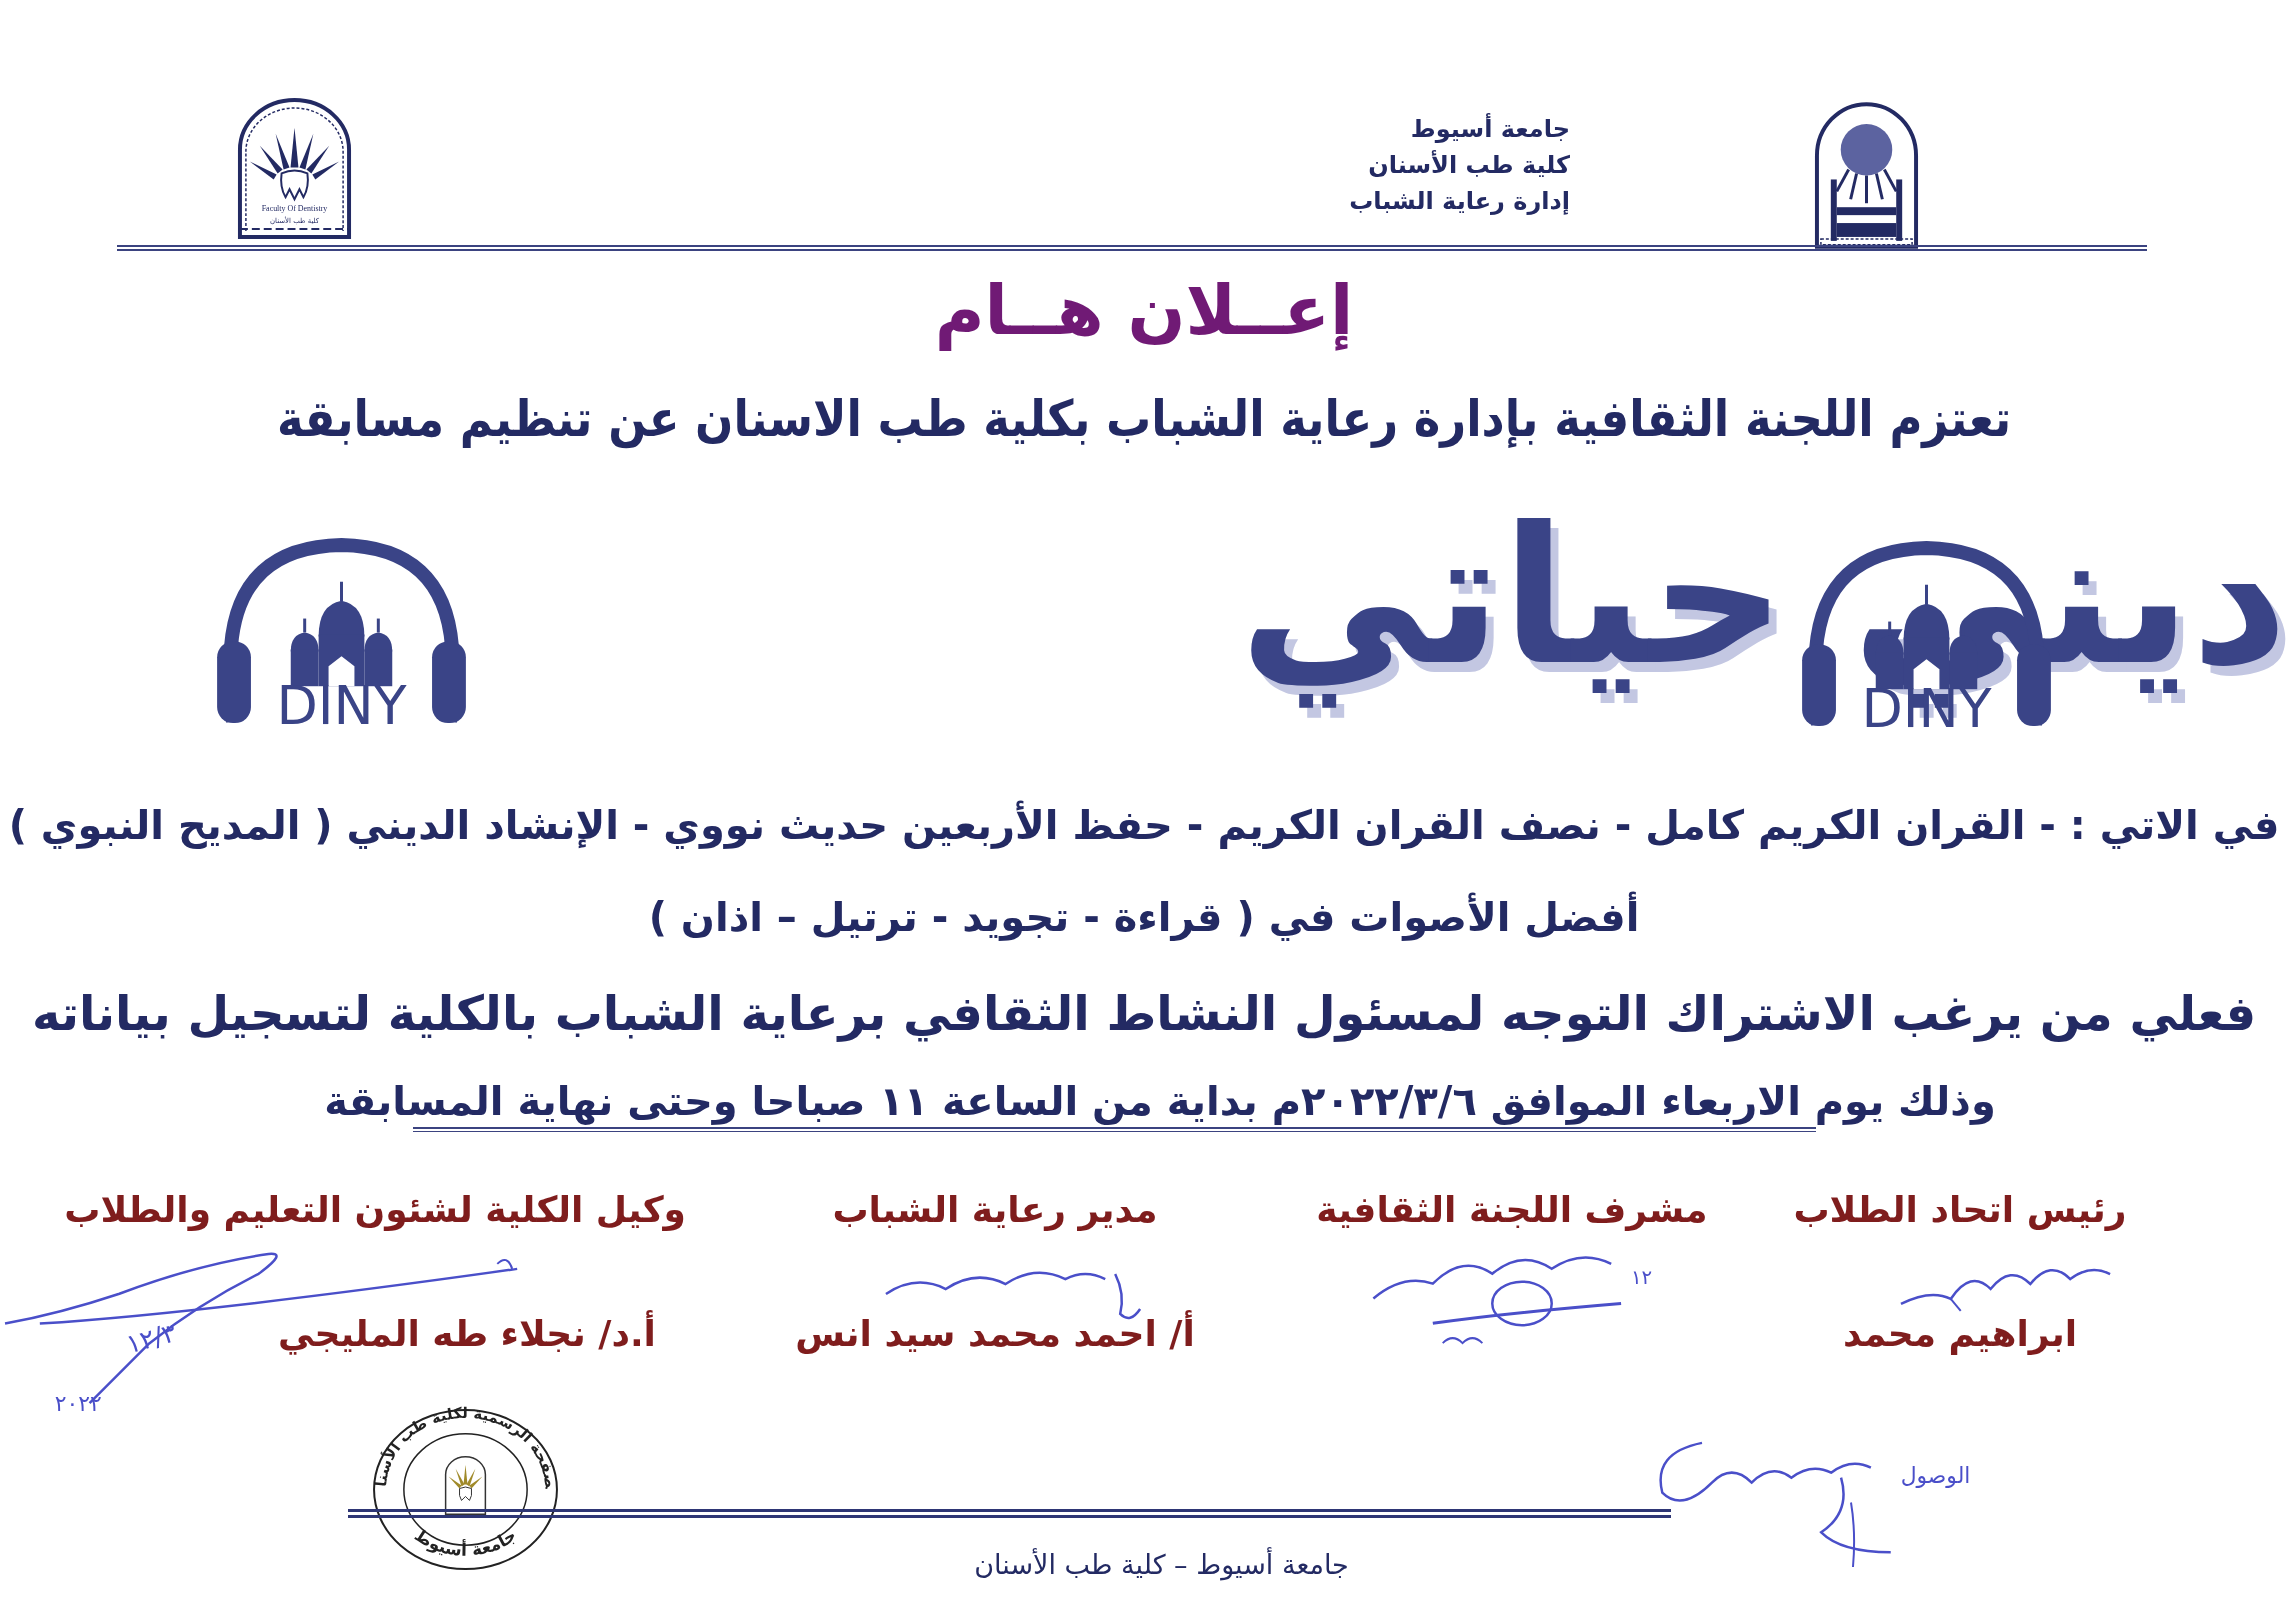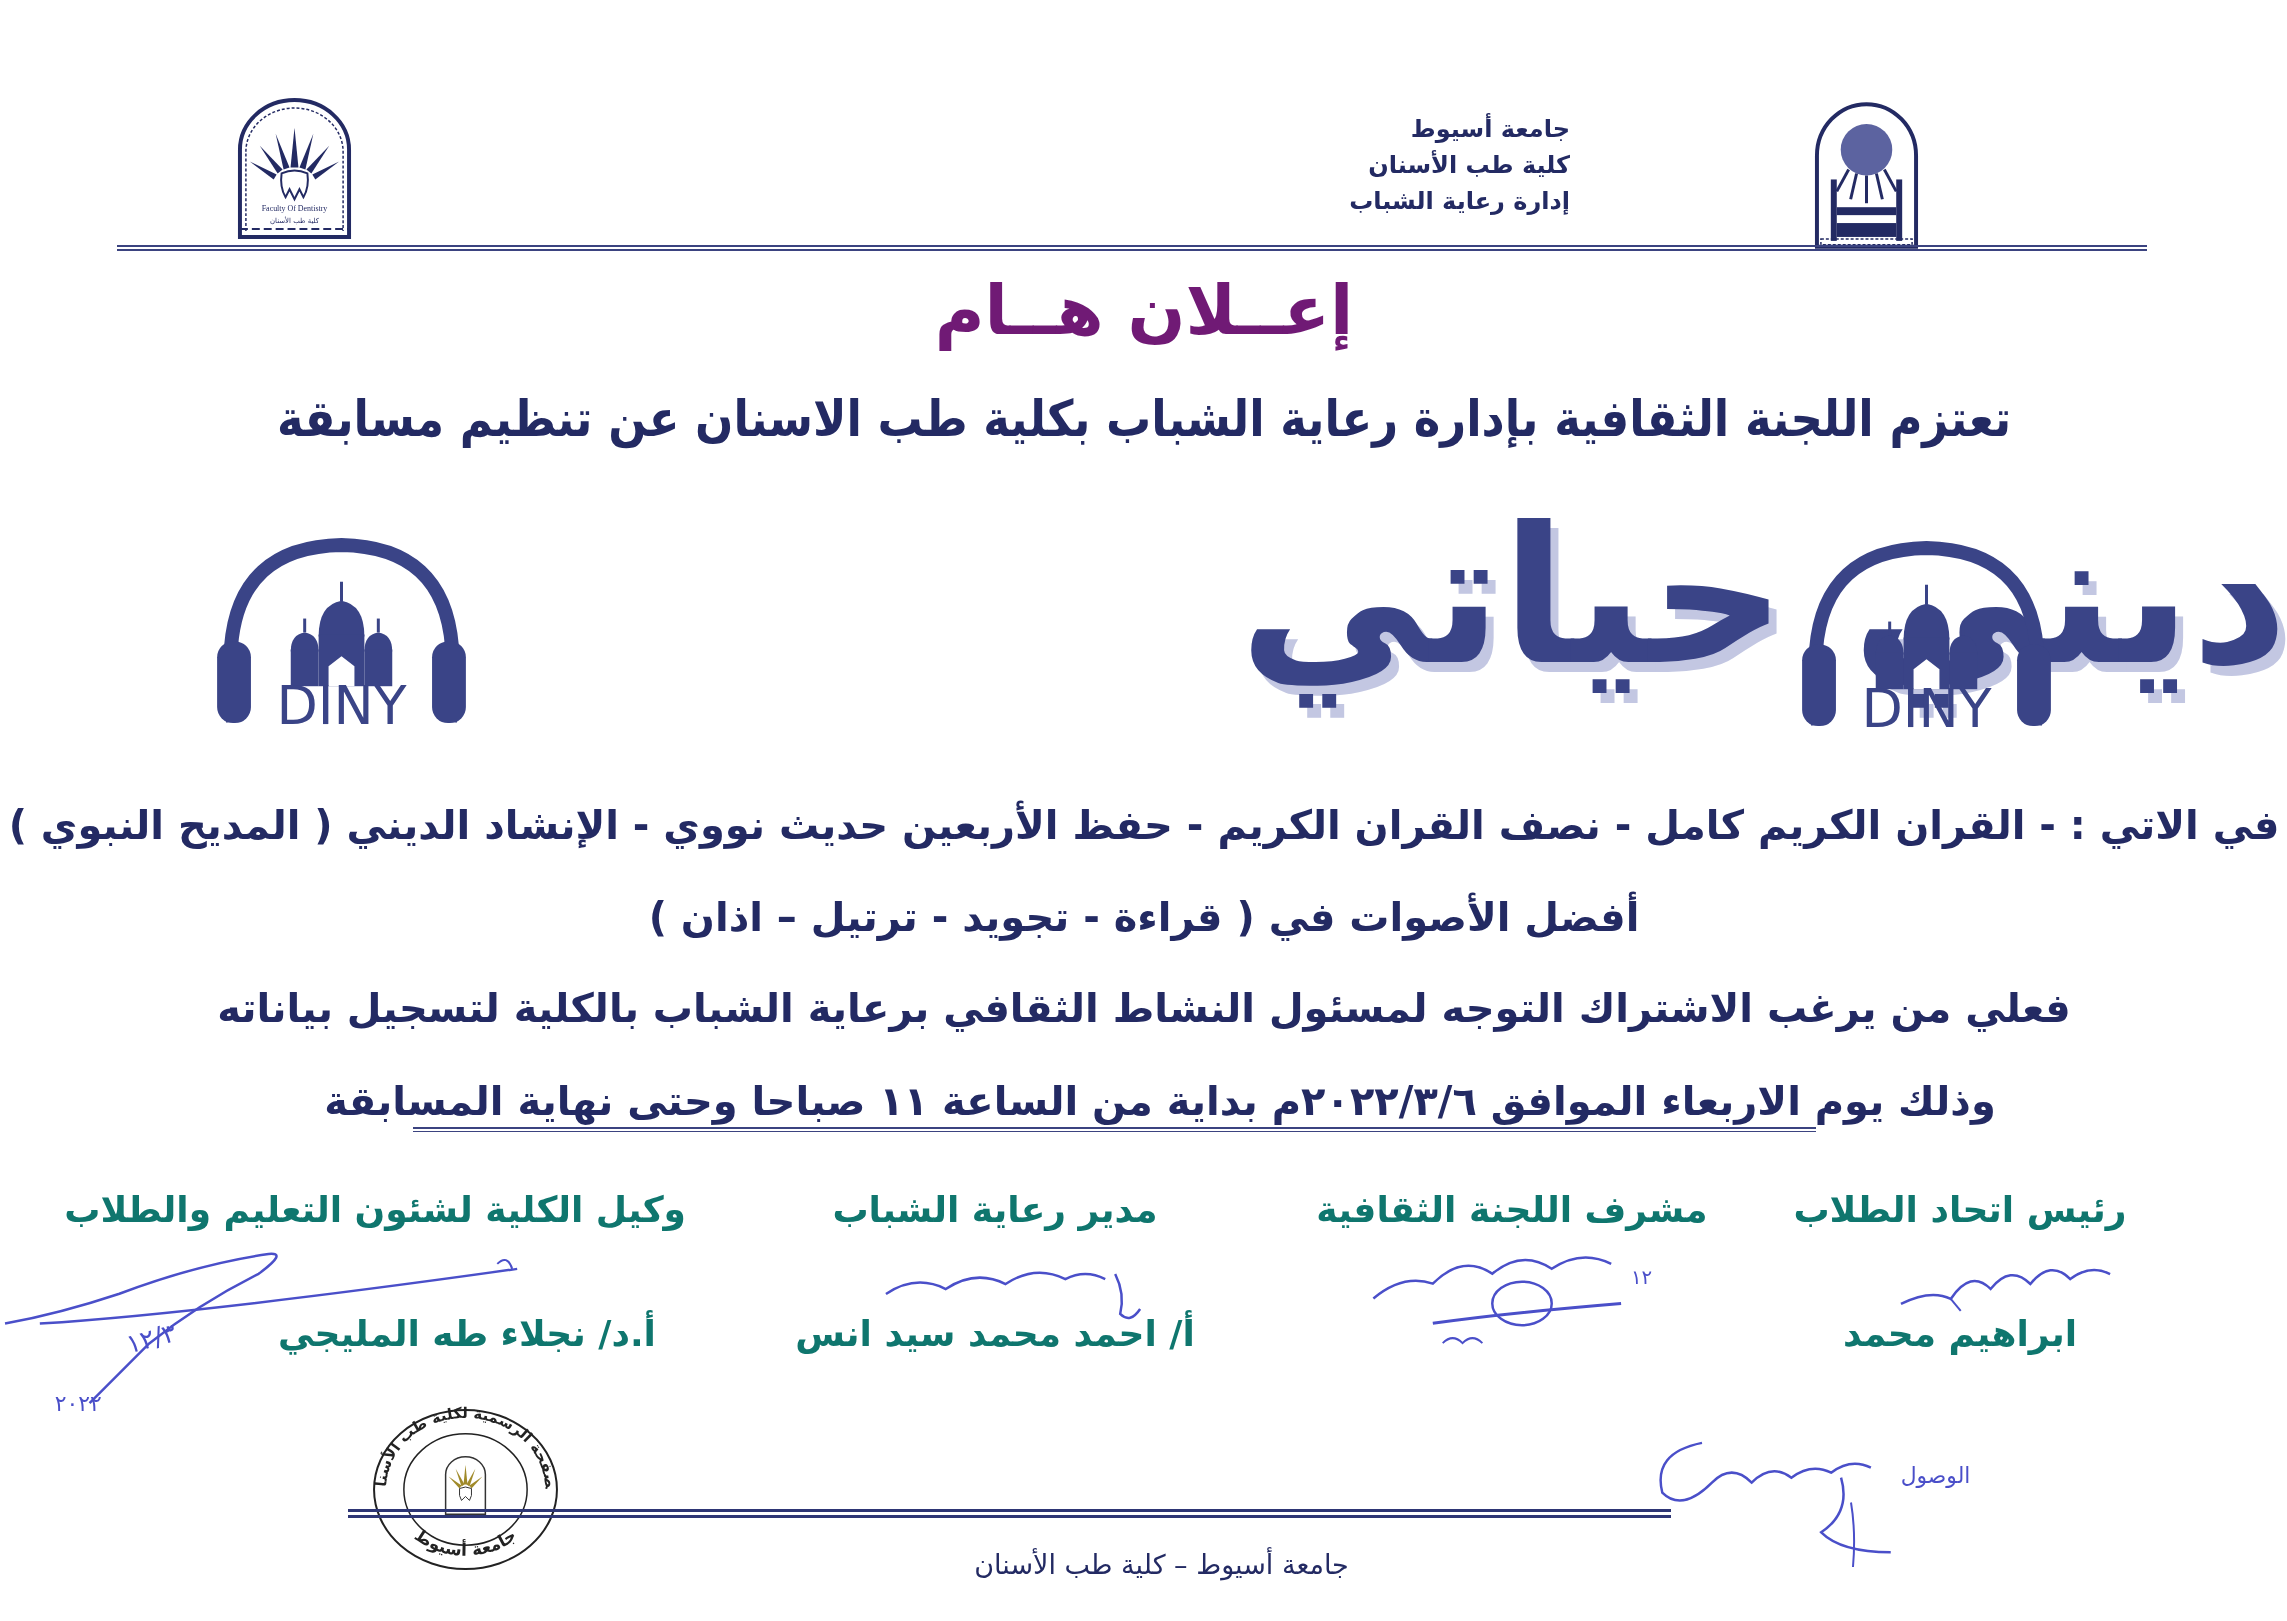--- a/index.html
+++ b/index.html
@@ -17,26 +17,26 @@
   .header-rule { left:117px; top:245px; width:2030px; height:6px; border-top:2px solid #3b4380; border-bottom:2px solid #3b4380; box-sizing:border-box; }
 
   
   .title { left:0; width:2288px; top:271px; text-align:center; font-size:68px; font-weight:bold; letter-spacing:2px; direction:rtl; color:#701a75; }
   .subtitle { left:0; width:2288px; top:390px; text-align:center; font-size:50px; font-weight:bold; direction:rtl; color:#232a63; transform:scaleX(0.9); }
   .big-name { left:0; width:2288px; top:468px; font-size:189px; font-weight:bold; direction:rtl; color:#3a4487; text-shadow:8px 10px 0 #c3c7e2; line-height:259px; }
 
   .body-line { left:0; width:2288px; text-align:center; font-weight:bold; direction:rtl; color:#232a63; }
   .l1 { top:802px; font-size:40px; }
   .l2 { top:894px; font-size:40px; }
-  .l3 { top:985px; font-size:40px; }
+  .l3 { top:985px; font-size:48px; }
   .l4 { top:1078px; font-size:40px;margin-left:16px; }
   .underline { left:413px; top:1127px; width:1403px; height:5px; border-top:2px solid #3b4380; border-bottom:1px solid #3b4380; box-sizing:border-box; }
 
   
-  .sig { text-align:center; direction:rtl; color:#0f766e; font-weight:bold; }
+  .sig { text-align:center; direction:rtl; color:#7f1d1d; font-weight:bold; }
   .sig .role { font-size:36px; white-space:nowrap; }
   .sig .name { font-size:36px; white-space:nowrap; position:absolute; left:0; right:0; top:124px; }
   .sig-block { position:absolute; height:189px; }
 
   .scribble { position:absolute; pointer-events:none; }
 
   
   .footer-rule { left:348px; top:1509px; width:1323px; height:14px; }
   .footer-rule div { height:3px; background:#2e3675; margin-bottom:3px; }
   .footer-text { left:0; width:2288px; top:1549px; text-align:center; font-size:27px; direction:rtl; color:#232a63; padding-left:35px; box-sizing:border-box; }

